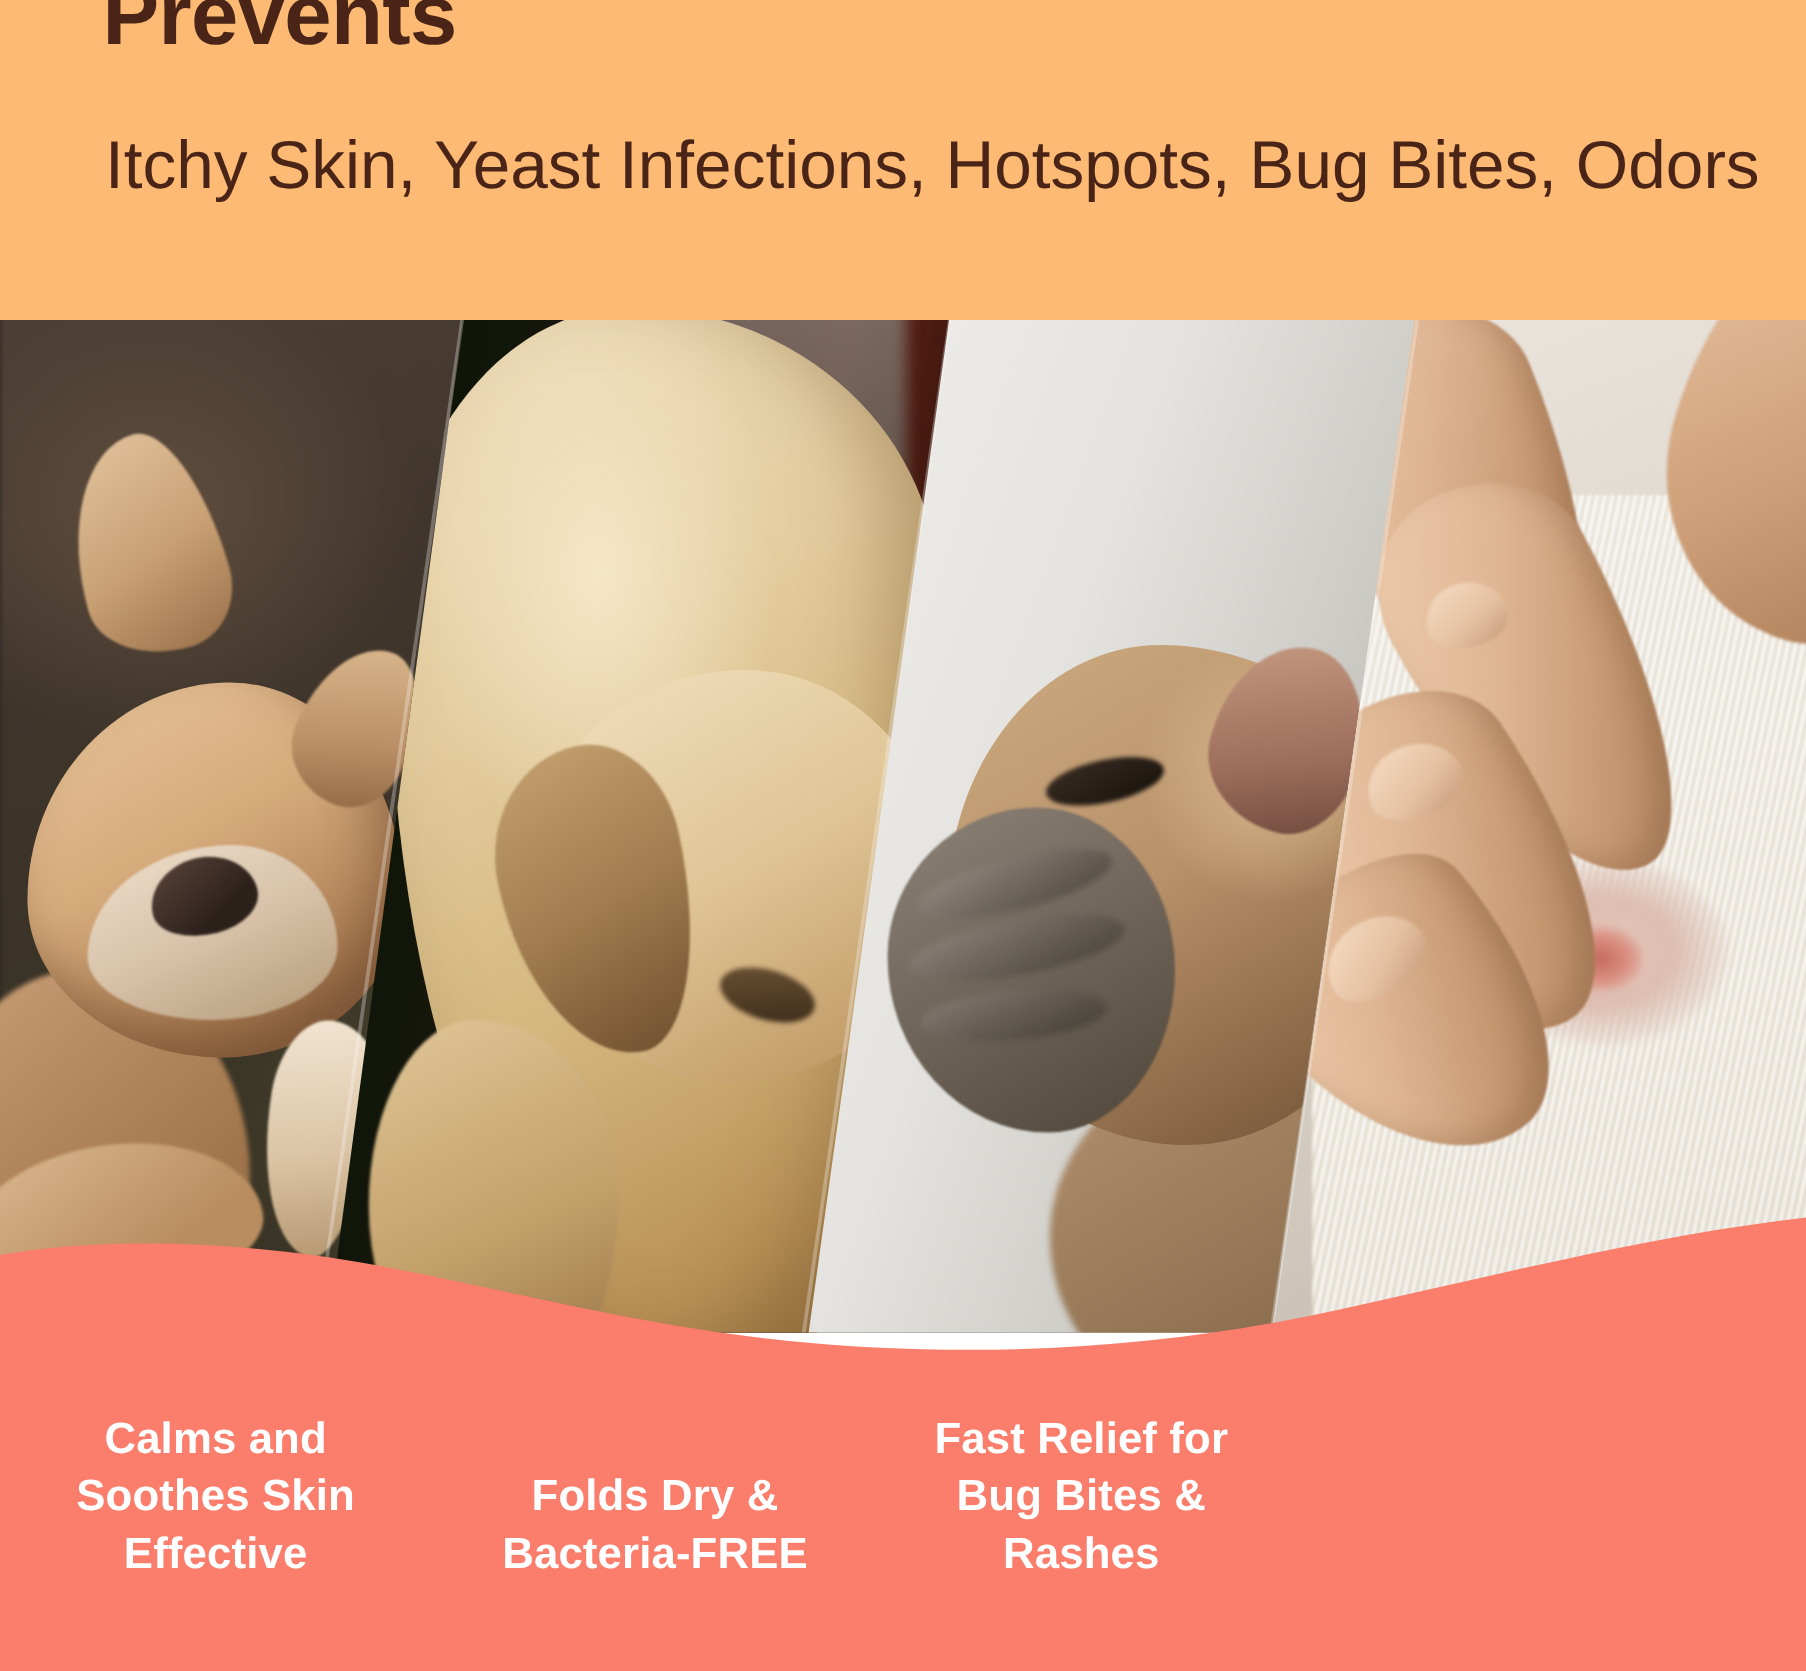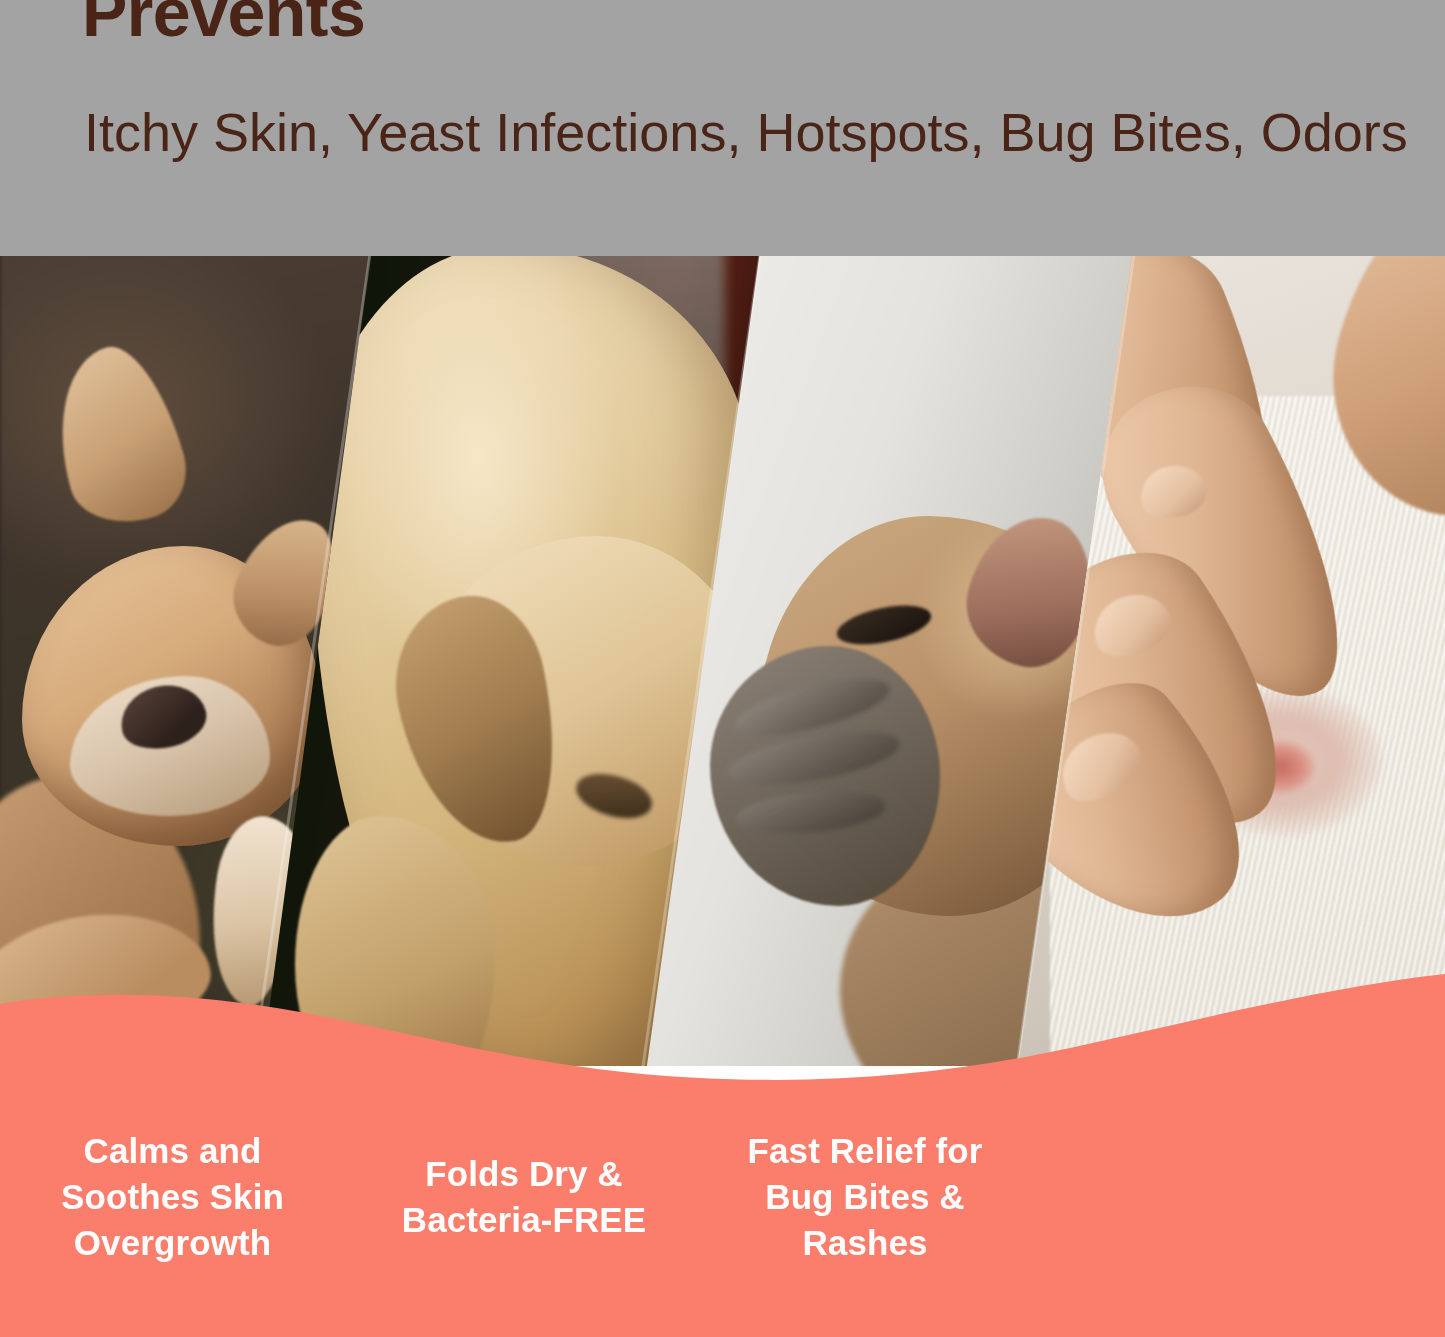--- a/index.html
+++ b/index.html
@@ -17,21 +17,21 @@
     background: #ffffff;
     overflow: hidden;
   }
 
   
   .header {
     position: absolute;
     left: 0; top: 0;
     width: 1445px;
     height: 256px;
-    background: #a3a3a3;
+    background: #fdba74;
   }
   .header-title {
     position: absolute;
     left: 82px;
     top: -22px;
     font-size: 68px;
     font-weight: 700;
     letter-spacing: -0.5px;
     color: #4a2517;
     line-height: 1.0;
@@ -386,21 +386,21 @@
     width: 1445px;
     height: 377px;
     display: block;
   }
   .footer-cols {
     position: absolute;
     left: 0;
     top: 168px;
     width: 1445px;
     display: flex;
-    align-items: center;
+    align-items: flex-end;
   }
   .fcol {
     text-align: center;
     color: #ffffff;
     font-size: 35px;
     font-weight: 700;
     line-height: 1.32;
     letter-spacing: 0.1px;
   }
   .fcol-1 { width: 345px; }
@@ -480,21 +480,21 @@
     <svg class="footer-wave" viewBox="0 0 1445 377" preserveAspectRatio="none">
       <path d="M0,44 C70,31 180,30 300,52 C430,76 540,110 700,118
                C840,125 960,112 1070,88 C1190,62 1320,28 1445,14
                L1445,377 L0,377 Z" fill="#fa7e6b"></path>
     </svg>
 
     <div class="footer-cols">
       <div class="fcol fcol-1">
         <div>Calms and</div>
         <div>Soothes Skin</div>
-        <div>Overgrowth</div>
+        <div>Effective</div>
       </div>
       <div class="fcol fcol-3">
         <div>Folds Dry &amp;</div>
         <div>Bacteria-FREE</div>
       </div>
       <div class="fcol fcol-4">
         <div>Fast Relief for</div>
         <div>Bug Bites &amp;</div>
         <div>Rashes</div>
       </div>

